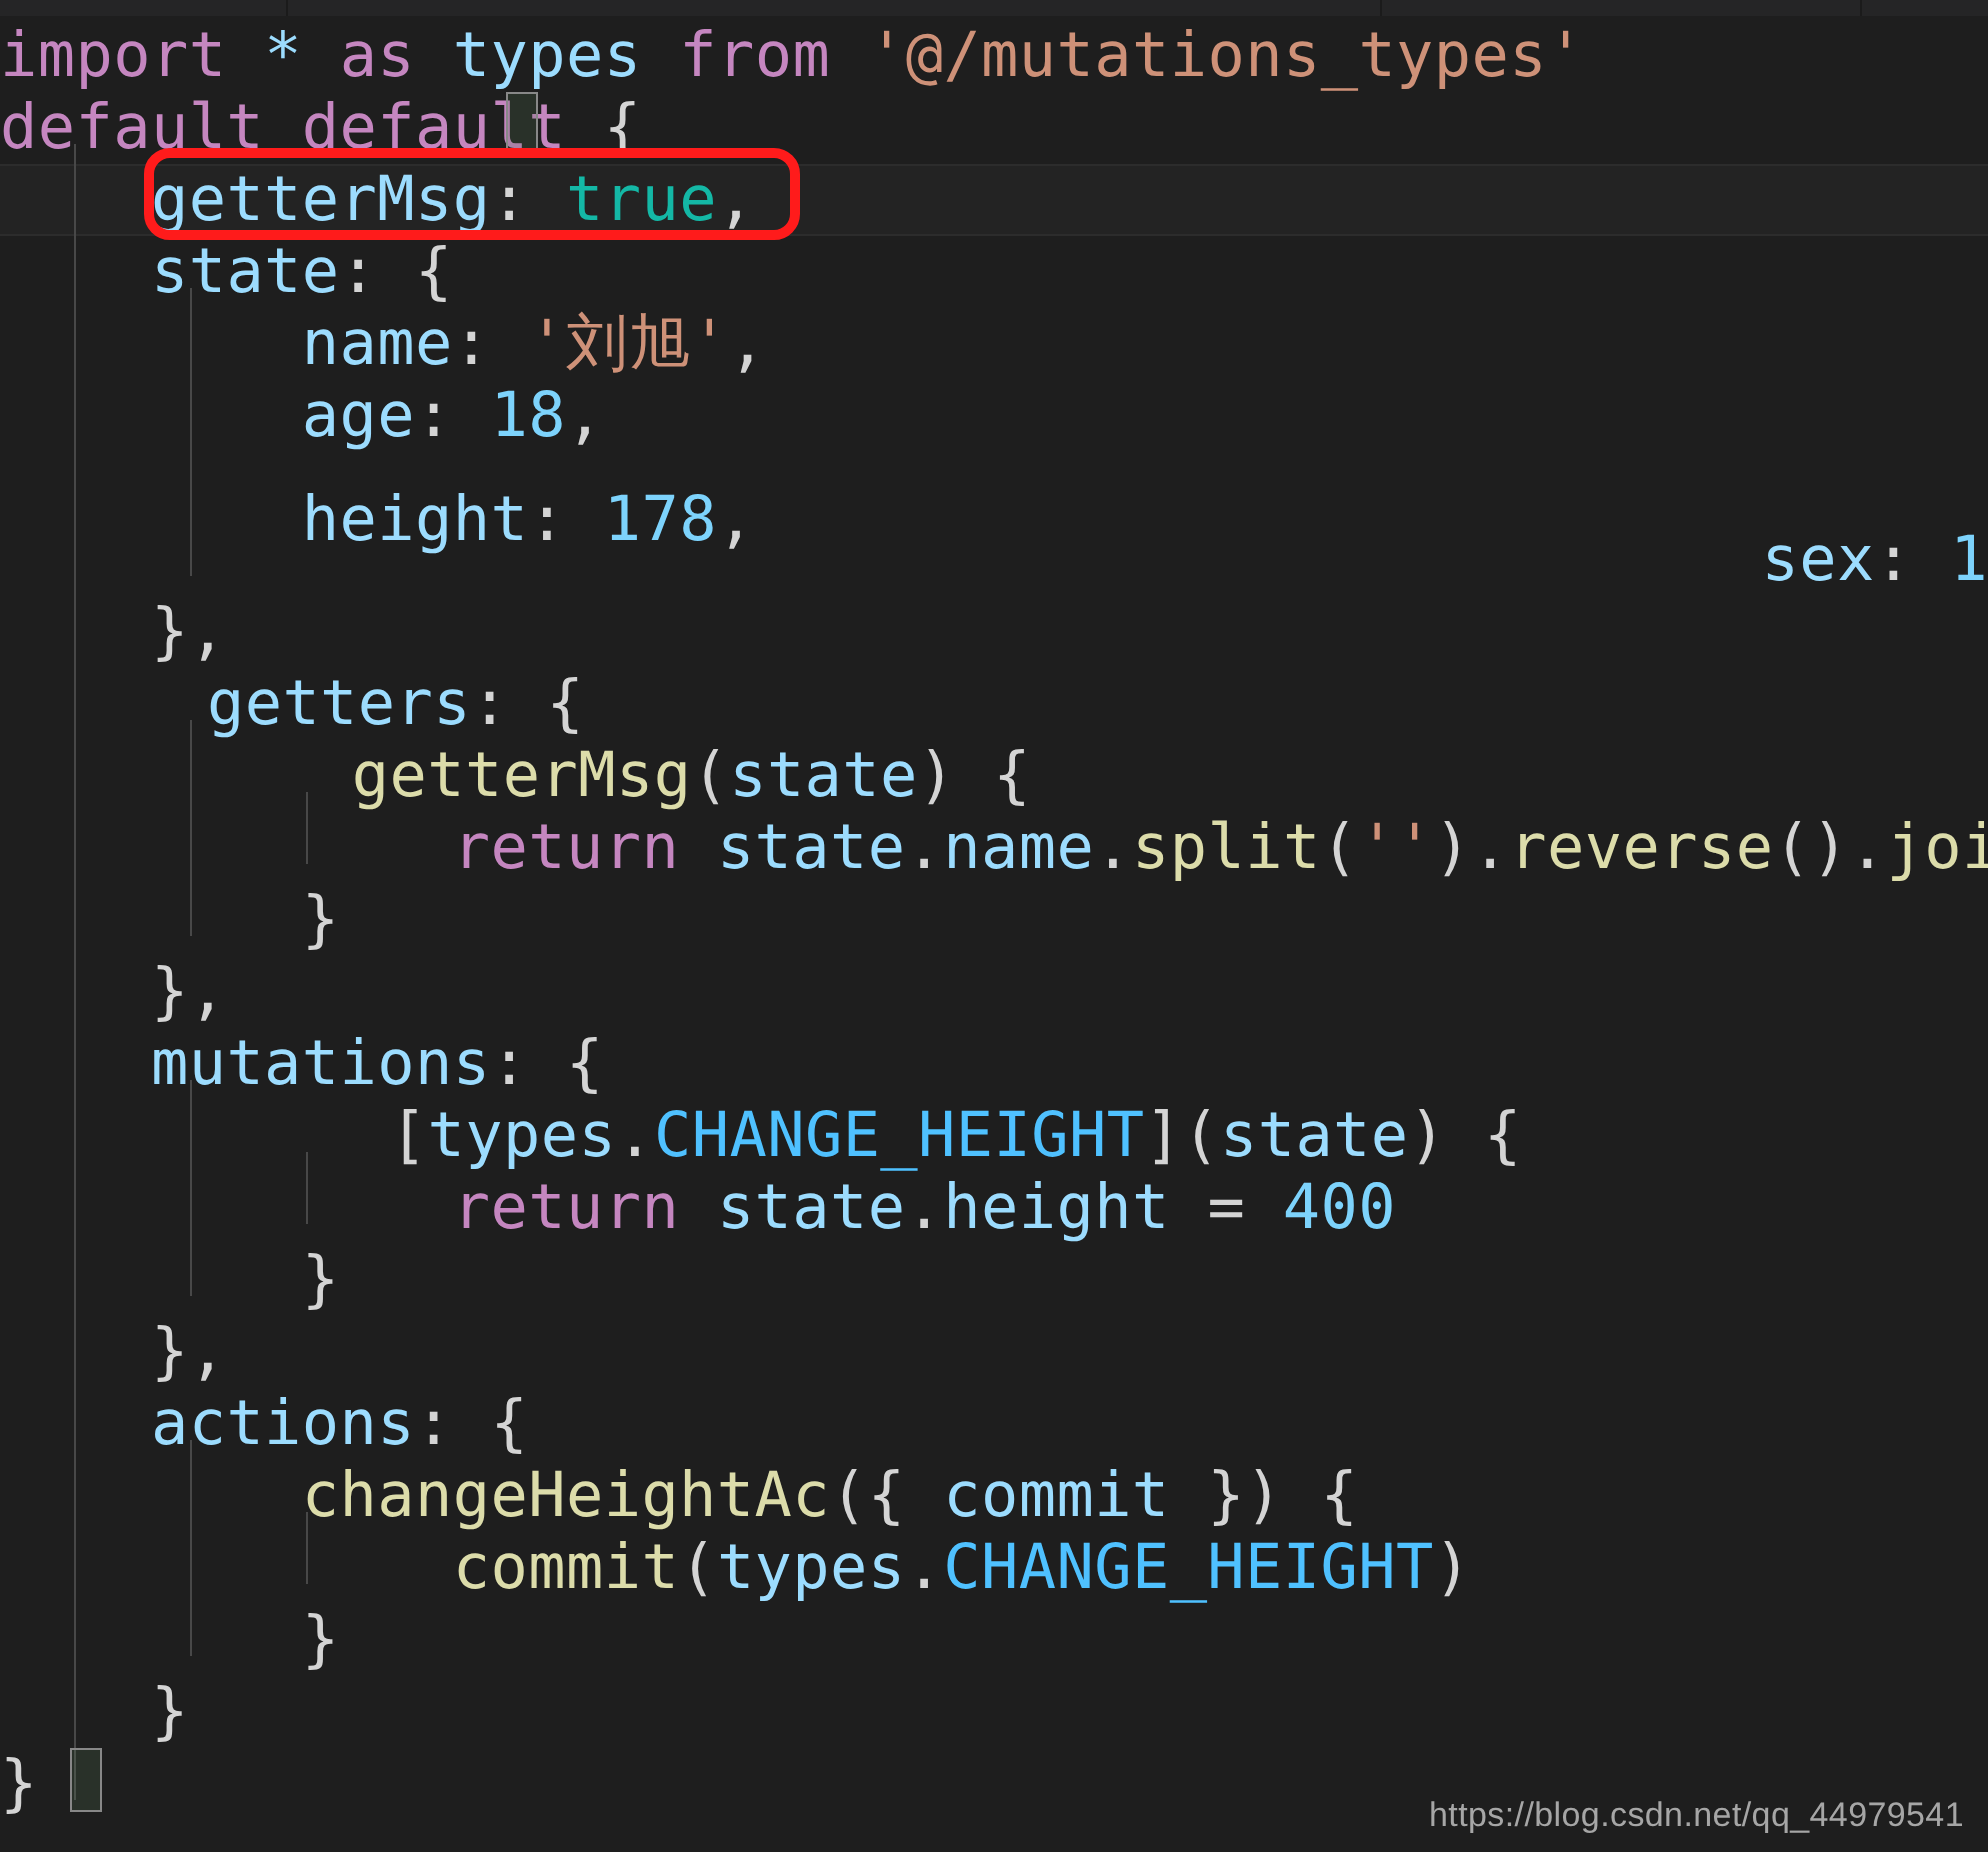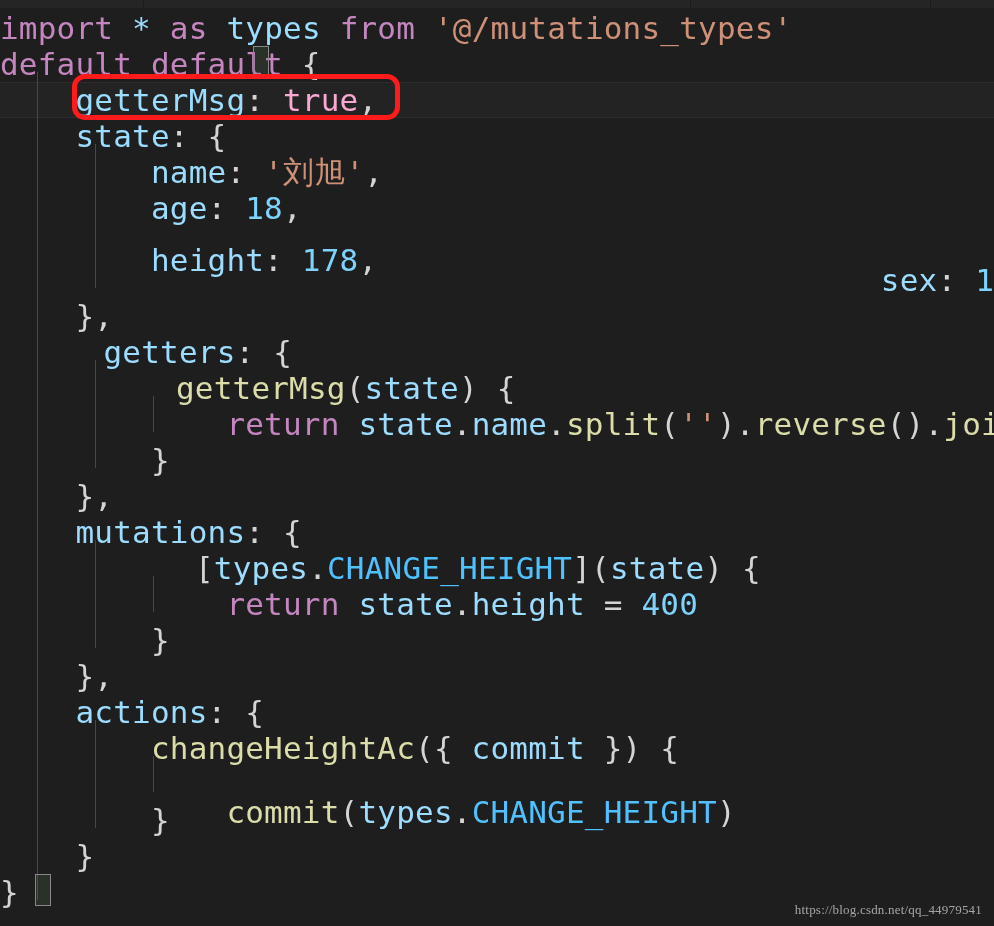--- a/index.html
+++ b/index.html
@@ -85,21 +85,21 @@
   }
   .line .ind { color: transparent; }
 
   
   .t-key      { color: #c586c0; }   
   .t-var      { color: #9cdcfe; }   
   .t-str      { color: #ce9178; }   
   .t-num      { color: #7dd3fc; }   
   .t-fn       { color: #dcdcaa; }   
   .t-const    { color: #4fc1ff; }   
-  .t-bool     { color: #f9a8d4; }   
+  .t-bool     { color: #14b8a6; }   
   .t-punc     { color: #d4d4d4; }   
   .t-op       { color: #9cdcfe; }   
 
   
   .bracketbox {
     position: absolute;
     border: 1px solid #888888;
     background: rgba(80, 120, 80, 0.22);
     box-sizing: border-box;
     pointer-events: none;
@@ -112,22 +112,22 @@
     border-radius: 13px;
     box-sizing: border-box;
     pointer-events: none;
   }
 
   
   .watermark {
     position: absolute;
     right: 12px;
     bottom: 8px;
-    font-family: Liberation Serif, serif;
-    font-size: 13px;
+    font-family: Liberation Sans, sans-serif;
+    font-size: 17px;
     color: #a6a6a6;
     letter-spacing: 0.2px;
   }
 </style>
 </head>
 <body>
 
 <div id="app">
 
   <div class="tabstrip">
@@ -164,21 +164,21 @@
         <div class="line" style="top: 398px;"><span class="ind">            </span><span class="t-key">return</span><span class="t-punc"> </span><span class="t-var">state</span><span class="t-punc">.</span><span class="t-var">name</span><span class="t-punc">.</span><span class="t-fn">split</span><span class="t-punc">(</span><span class="t-str">''</span><span class="t-punc">).</span><span class="t-fn">reverse</span><span class="t-punc">().</span><span class="t-fn">join</span><span class="t-punc">(</span><span class="t-str">'-'</span><span class="t-punc">)</span></div>
         <div class="line" style="top: 434px;"><span class="ind">        </span><span class="t-punc">}</span></div>
         <div class="line" style="top: 470px;"><span class="ind">    </span><span class="t-punc">},</span></div>
         <div class="line" style="top: 506px;"><span class="ind">    </span><span class="t-var">mutations</span><span class="t-punc">: {</span></div>
         <div class="line" style="top: 542px; padding-left: 44px;"><span class="ind">        </span><span class="t-punc">[</span><span class="t-var">types</span><span class="t-punc">.</span><span class="t-const">CHANGE_HEIGHT</span><span class="t-punc">](</span><span class="t-var">state</span><span class="t-punc">) {</span></div>
         <div class="line" style="top: 578px;"><span class="ind">            </span><span class="t-key">return</span><span class="t-punc"> </span><span class="t-var">state</span><span class="t-punc">.</span><span class="t-var">height</span><span class="t-punc"> = </span><span class="t-num">400</span></div>
         <div class="line" style="top: 614px;"><span class="ind">        </span><span class="t-punc">}</span></div>
         <div class="line" style="top: 650px;"><span class="ind">    </span><span class="t-punc">},</span></div>
         <div class="line" style="top: 686px;"><span class="ind">    </span><span class="t-var">actions</span><span class="t-punc">: {</span></div>
         <div class="line" style="top: 722px;"><span class="ind">        </span><span class="t-fn">changeHeightAc</span><span class="t-punc">({ </span><span class="t-var">commit</span><span class="t-punc"> }) {</span></div>
-        <div class="line" style="top: 758px; margin-top: 28px;"><span class="ind">            </span><span class="t-fn">commit</span><span class="t-punc">(</span><span class="t-var">types</span><span class="t-punc">.</span><span class="t-const">CHANGE_HEIGHT</span><span class="t-punc">)</span></div>
+        <div class="line" style="top: 758px;"><span class="ind">            </span><span class="t-fn">commit</span><span class="t-punc">(</span><span class="t-var">types</span><span class="t-punc">.</span><span class="t-const">CHANGE_HEIGHT</span><span class="t-punc">)</span></div>
         <div class="line" style="top: 794px;"><span class="ind">        </span><span class="t-punc">}</span></div>
         <div class="line" style="top: 830px;"><span class="ind">    </span><span class="t-punc">}</span></div>
         <div class="line" style="top: 866px;"><span class="t-punc">}</span></div>
       </div>
 
     <div class="bracketbox" style="left:253px; top:38px; width:16px; height:32px;"></div>
     <div class="bracketbox" style="left:35px; top:866px; width:16px; height:32px;"></div>
   </div>
 
   <div class="redbox" style="left:72px; top:74px; width:328px; height:46px;"></div>

